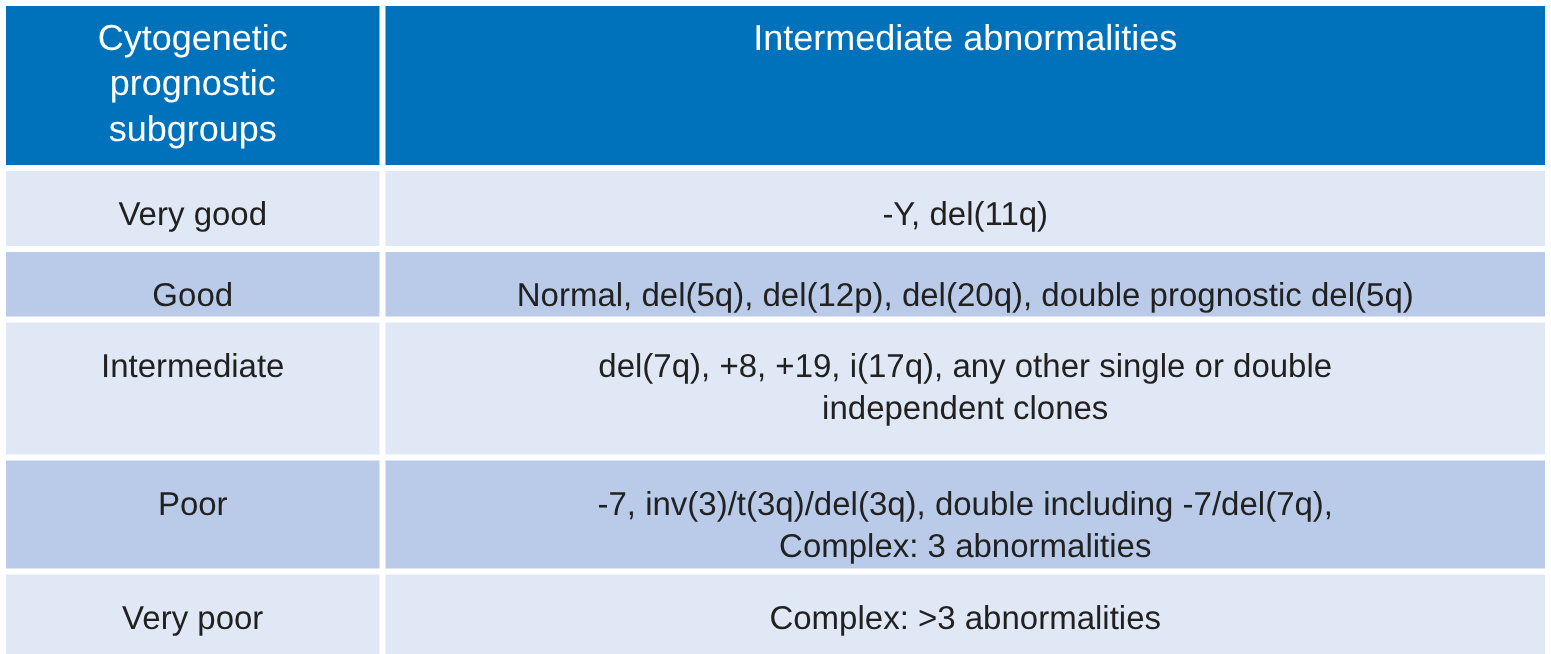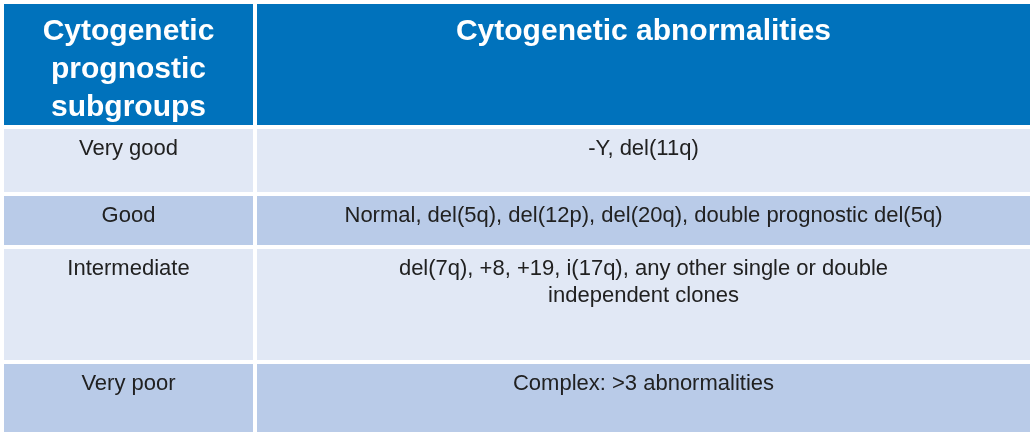--- a/index.html
+++ b/index.html
@@ -29,30 +29,30 @@
   col.c-abnorm   { width: auto; }
   th, td {
     vertical-align: top;
     text-align: center;
     white-space: pre-line;
     line-height: 1.27;
   }
   th {
     background: var(--header-bg);
     color: var(--header-text);
-    font-weight: bold;
-    font-size: 30px;
+    font-weight: normal;
+    font-size: 24px;
     padding-top: 7px;
     height: 106px;
   }
   td {
     color: var(--body-text);
     font-size: 22px;
     font-weight: normal;
-    padding-top: 5px;
+    padding-top: 15px;
   }
   tbody tr:nth-child(odd) td  { background: var(--row-light); }
   tbody tr:nth-child(even) td { background: var(--row-medium); }
   tr.r-verygood td     { height: 50px; }
   tr.r-good td         { height: 38px; }
   tr.r-intermediate td { height: 88px; }
   tr.r-poor td         { height: 72px; }
   tr.r-verypoor td     { height: 54px; }
 </style>
 </head>
@@ -61,35 +61,40 @@
 <table class="cyto">
   <colgroup>
     <col class="c-subgroup">
     <col class="c-abnorm">
   </colgroup>
   <thead>
     <tr>
       <th>Cytogenetic
 prognostic
 subgroups</th>
-      <th>Cytogenetic abnormalities</th>
+      <th>Intermediate abnormalities</th>
     </tr>
   </thead>
   <tbody>
     <tr class="r-verygood">
       <td>Very good</td>
       <td>-Y, del(11q)</td>
     </tr>
     <tr class="r-good">
       <td>Good</td>
       <td>Normal, del(5q), del(12p), del(20q), double prognostic del(5q)</td>
     </tr>
     <tr class="r-intermediate">
       <td>Intermediate</td>
       <td>del(7q), +8, +19, i(17q), any other single or double
 independent clones</td>
     </tr>
+    <tr class="r-poor">
+      <td>Poor</td>
+      <td>-7, inv(3)/t(3q)/del(3q), double including -7/del(7q),
+Complex: 3 abnormalities</td>
+    </tr>
     <tr class="r-verypoor">
       <td>Very poor</td>
       <td>Complex: &gt;3 abnormalities</td>
     </tr>
   </tbody>
 </table>
 
 </body></html>

